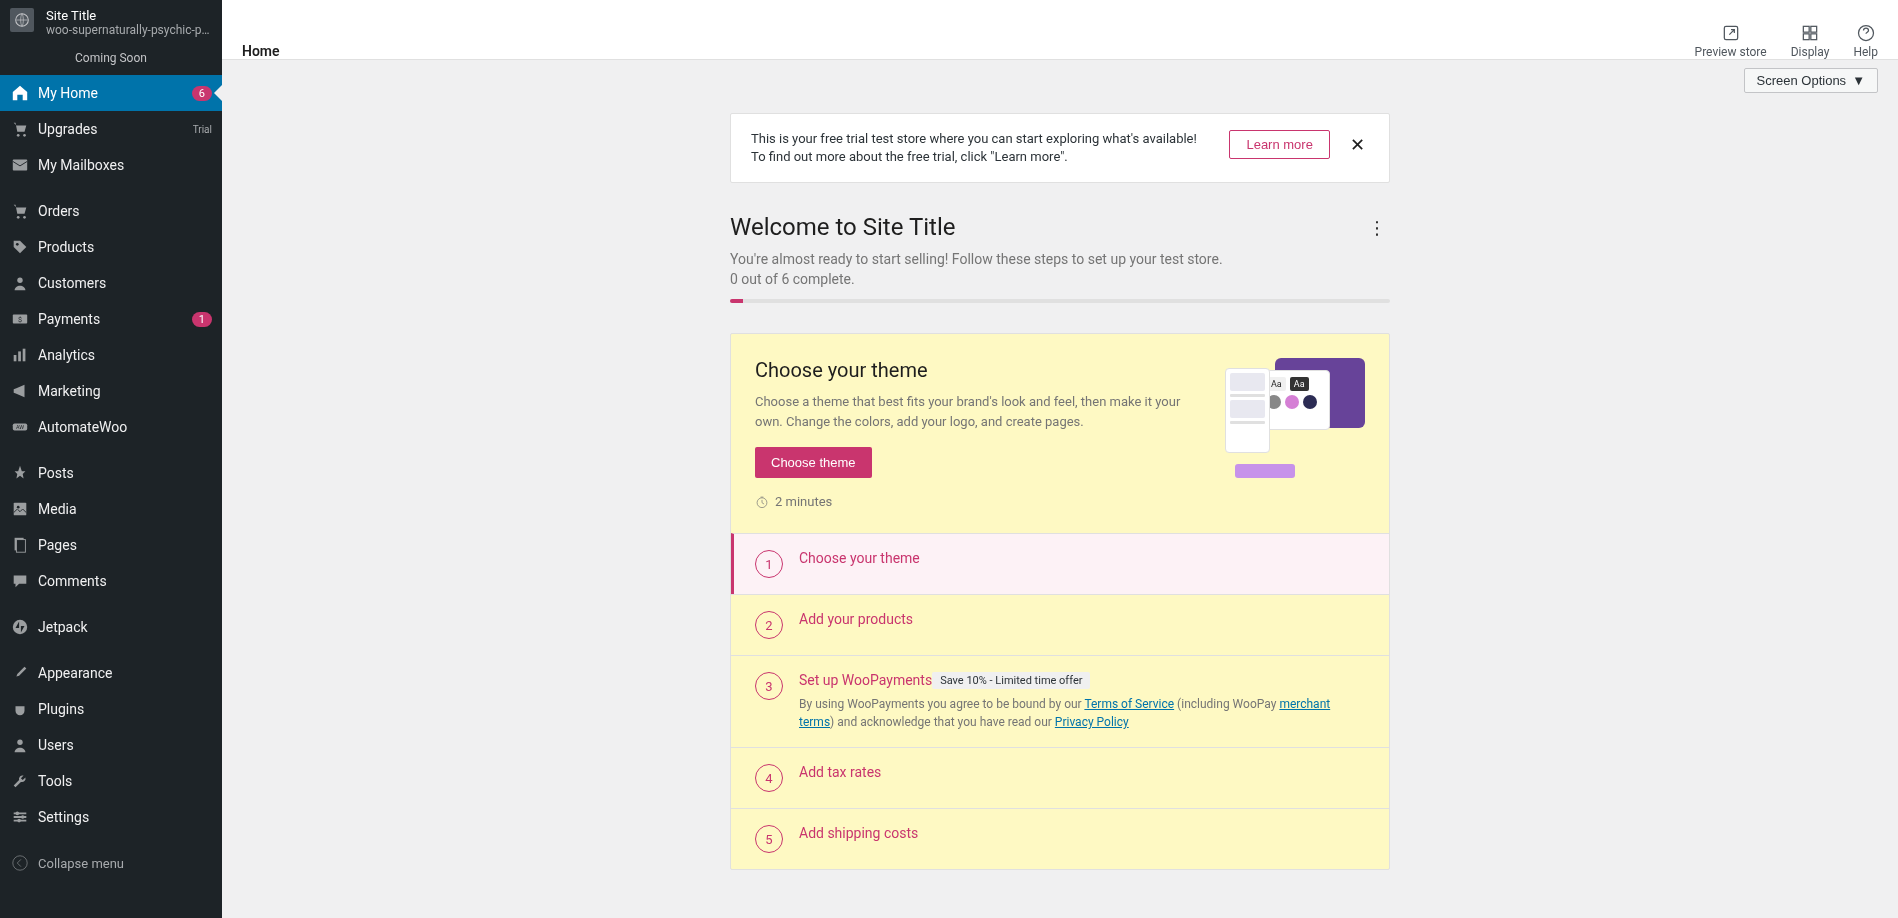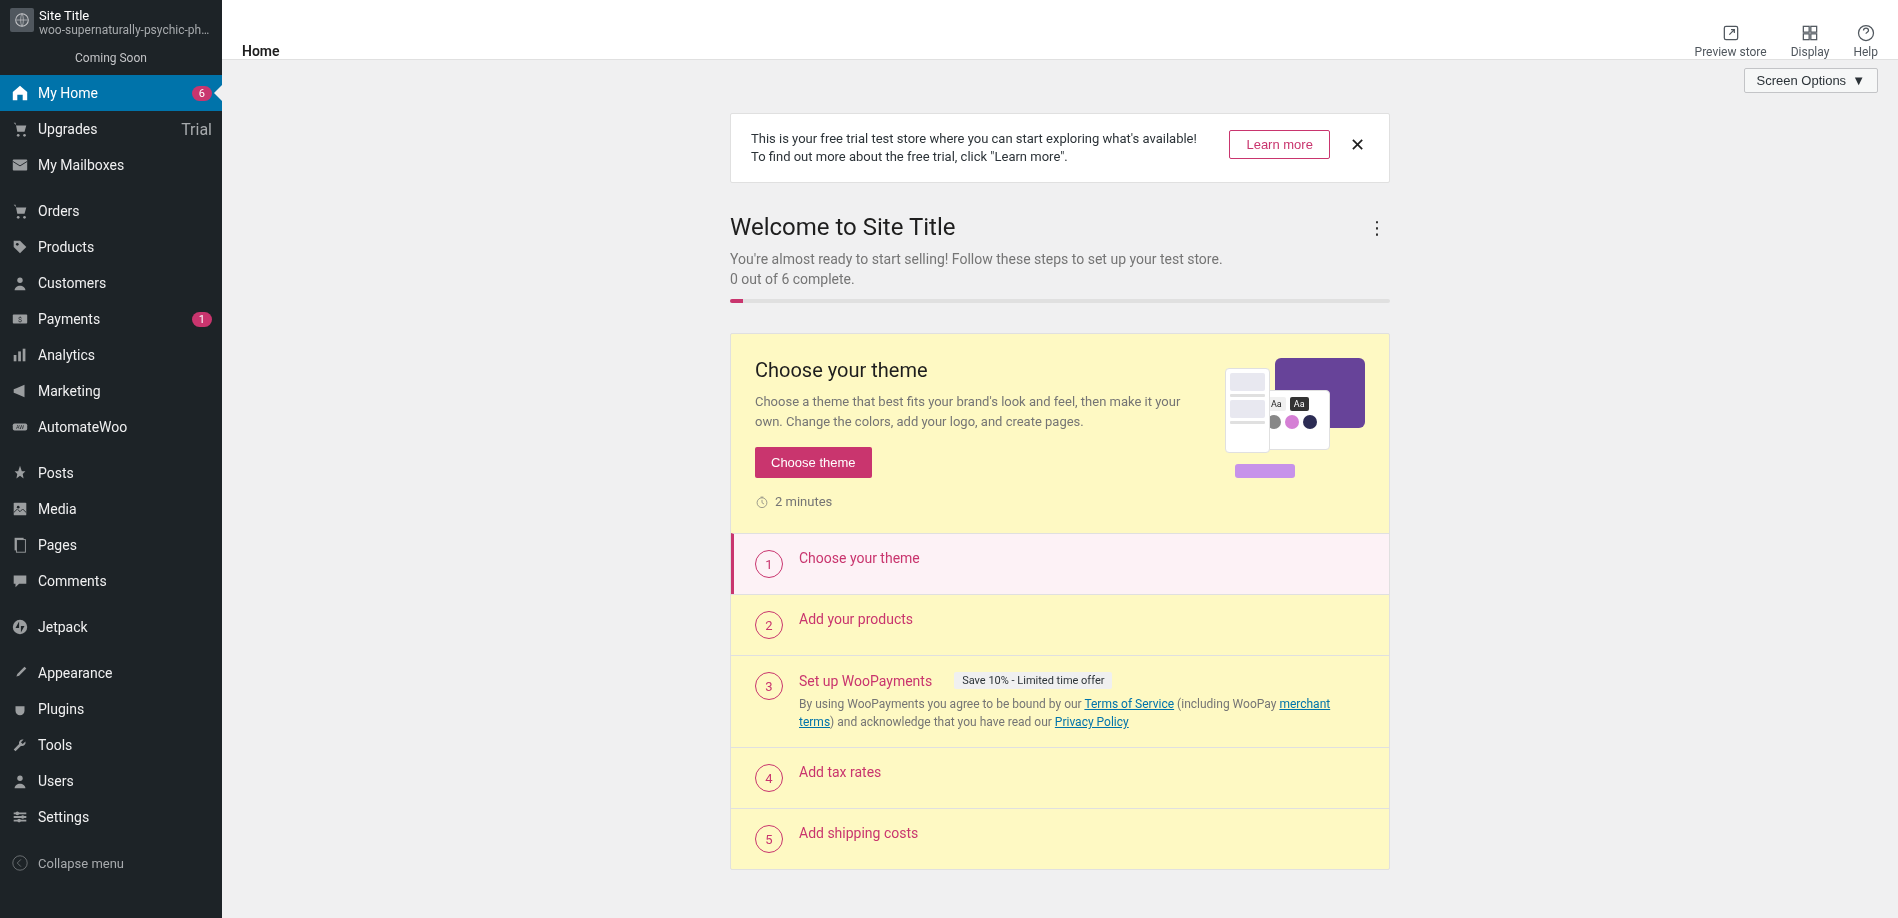--- a/index.html
+++ b/index.html
@@ -1,38 +1,38 @@
 <!DOCTYPE html>
 <html><head>
 <meta charset="utf-8">
 <style>
 * { box-sizing: border-box; margin: 0; padding: 0; }
 body { font-family: -apple-system, BlinkMacSystemFont, "Segoe UI", Roboto, sans-serif; font-size: 13px; color: #1e1e1e; background: #f0f0f1; }
 .app { display: flex; min-height: 100vh; }
 
 
 .sidebar { width: 222px; background: #1d2327; color: #f0f0f1; display: flex; flex-direction: column; font-size: 14px; }
-.sidebar-header { padding: 8px 10px; display: flex; align-items: flex-start; gap: 5px; }
+.sidebar-header { padding: 8px 10px; display: flex; align-items: flex-start; gap: 12px; }
 .site-avatar { width: 24px; height: 24px; background: #50575e; border-radius: 2px; display: flex; align-items: center; justify-content: center; flex-shrink: 0; }
 .site-avatar svg { width: 14px; height: 14px; }
 .site-info { display: flex; flex-direction: column; overflow: hidden; }
 .site-title { font-size: 13px; color: #fff; white-space: nowrap; }
 .site-slug { font-size: 12px; color: #a7aaad; white-space: nowrap; overflow: hidden; text-overflow: ellipsis; }
 .coming-soon { text-align: center; padding: 6px 0 10px; font-size: 12px; color: #c3c4c7; }
 .nav-list { list-style: none; }
 .nav-item { display: flex; align-items: center; padding: 8px 10px; cursor: pointer; color: #f0f0f1; position: relative; }
 .nav-item.active { background: #0073aa; color: #fff; }
 .nav-item.active::after { content: ""; position: absolute; right: 0; top: 50%; transform: translateY(-50%); border: 8px solid transparent; border-right-color: #f0f0f1; }
 .nav-icon { width: 20px; height: 20px; margin-right: 8px; display: flex; align-items: center; justify-content: center; flex-shrink: 0; }
 .nav-icon svg { width: 18px; height: 18px; fill: currentColor; opacity: 0.6; }
 .nav-item.active .nav-icon svg { opacity: 1; }
 .nav-label { flex: 1; font-size: 14px; }
 .nav-badge { background: #c9356e; color: #fff; border-radius: 10px; font-size: 11px; padding: 1px 7px; min-width: 18px; text-align: center; }
 .nav-badge.count { background: #c9356e; }
-.nav-trial { font-size: 16px; color: #a7aaad; }
+.nav-trial { font-size: 10px; color: #a7aaad; }
 .nav-group-sep { height: 10px; }
 .collapse-menu { display: flex; align-items: center; padding: 8px 10px; cursor: pointer; color: #a7aaad; font-size: 13px; }
 .collapse-menu .nav-icon svg { opacity: 0.6; }
 
 
 .main { flex: 1; display: flex; flex-direction: column; }
 .topbar { background: #fff; display: flex; align-items: flex-end; padding: 0 20px; height: 60px; border-bottom: 1px solid #e0e0e0; }
 .topbar-title { font-size: 14px; font-weight: 600; }
 .topbar-spacer { flex: 1; }
 .topbar-actions { display: flex; gap: 24px; }
@@ -66,38 +66,38 @@
 .task-hero-text { flex: 1; }
 .task-hero h2 { font-size: 20px; font-weight: 400; margin-bottom: 10px; }
 .task-hero p { font-size: 13px; color: #757575; line-height: 1.5; margin-bottom: 16px; }
 .primary-btn { background: #c9356e; color: #fff; border: none; padding: 8px 16px; font-size: 13px; cursor: pointer; border-radius: 2px; }
 .time-est { display: flex; align-items: center; gap: 6px; margin-top: 16px; font-size: 13px; color: #757575; }
 .time-est svg { width: 14px; height: 14px; }
 .hero-illus { width: 140px; height: 120px; position: relative; }
 
 
 .illus-back { position: absolute; right: 0; top: 0; width: 90px; height: 70px; background: #674399; border-radius: 6px; }
-.illus-mid { position: absolute; left: 35px; top: 32px; width: 70px; height: 60px; background: #fff; border: 1px solid #e0e0e0; border-radius: 4px; padding: 6px; }
+.illus-mid { position: absolute; left: 35px; top: 12px; width: 70px; height: 60px; background: #fff; border: 1px solid #e0e0e0; border-radius: 4px; padding: 6px; }
 .illus-mid-row { display: flex; gap: 4px; margin-bottom: 4px; }
 .illus-aa { font-size: 9px; background: #f0f0f0; padding: 2px 4px; border-radius: 2px; }
 .illus-aa.dark { background: #333; color: #fff; }
 .illus-circles { display: flex; gap: 4px; margin-top: 4px; }
 .illus-circle { width: 14px; height: 14px; border-radius: 50%; }
 .illus-front { position: absolute; left: 0; top: 10px; width: 45px; height: 85px; background: #fff; border: 1px solid #e0e0e0; border-radius: 4px; padding: 4px; }
 .illus-thumb { width: 100%; height: 18px; background: #e8e8f0; border-radius: 2px; margin-bottom: 3px; }
 .illus-line { height: 3px; background: #e0e0e0; border-radius: 1px; margin-bottom: 3px; }
 .illus-bottom { position: absolute; left: 10px; bottom: 0; width: 60px; height: 14px; background: #c792ea; border-radius: 3px; }
 
 
 .task-step { border-top: 1px solid #e0e0e0; padding: 16px 24px; display: flex; align-items: flex-start; gap: 16px; cursor: pointer; }
 .task-step.active { background: #fdf2f6; border-left: 3px solid #c9356e; padding-left: 21px; }
 .step-num { width: 28px; height: 28px; border: 1.5px solid #c9356e; border-radius: 50%; display: flex; align-items: center; justify-content: center; font-size: 13px; color: #c9356e; flex-shrink: 0; }
 .step-body { flex: 1; }
 .step-title { font-size: 14px; color: #c9356e; font-weight: 400; }
-.step-title-row { display: flex; align-items: center; gap: 22px; flex-wrap: wrap; }
+.step-title-row { display: flex; align-items: flex-start; gap: 0; flex-wrap: wrap; }
 .step-pill { background: #f0f0f0; color: #2c3338; font-size: 11px; padding: 2px 8px; border-radius: 2px; }
 .step-desc { font-size: 12px; color: #757575; margin-top: 6px; line-height: 1.5; }
 .step-desc a { color: #0073aa; text-decoration: underline; }
 </style>
 </head>
 <body>
 
 <div class="app">
   <aside class="sidebar">
     <div class="sidebar-header">
@@ -269,33 +269,33 @@
         <span class="nav-icon">
             <svg viewBox="0 0 20 20">
               <path d="M7 3v4M13 3v4M5 7h10v5a5 5 0 01-10 0z"></path>
             </svg>
           </span>
         <span class="nav-label">Plugins</span>
       </li>
       <li class="nav-item">
         <span class="nav-icon">
             <svg viewBox="0 0 20 20">
-              <path d="M14 4a4 4 0 00-5 5l-6 6 2 2 6-6a4 4 0 005-5l-3 3-2-2z"></path>
-            </svg>
-          </span>
-        <span class="nav-label">Tools</span>
-      </li>
-      <li class="nav-item">
-        <span class="nav-icon">
-            <svg viewBox="0 0 20 20">
               <circle cx="10" cy="7" r="3"></circle>
               <path d="M4 18c0-3 3-5 6-5s6 2 6 5"></path>
             </svg>
           </span>
         <span class="nav-label">Users</span>
+      </li>
+      <li class="nav-item">
+        <span class="nav-icon">
+            <svg viewBox="0 0 20 20">
+              <path d="M14 4a4 4 0 00-5 5l-6 6 2 2 6-6a4 4 0 005-5l-3 3-2-2z"></path>
+            </svg>
+          </span>
+        <span class="nav-label">Tools</span>
       </li>
       <li class="nav-item">
         <span class="nav-icon">
             <svg viewBox="0 0 20 20">
               <path d="M3 6h14M3 10h14M3 14h14" stroke="currentColor" stroke-width="2"></path>
               <circle cx="7" cy="6" r="2"></circle>
               <circle cx="13" cy="10" r="2"></circle>
               <circle cx="9" cy="14" r="2"></circle>
             </svg>
           </span>

